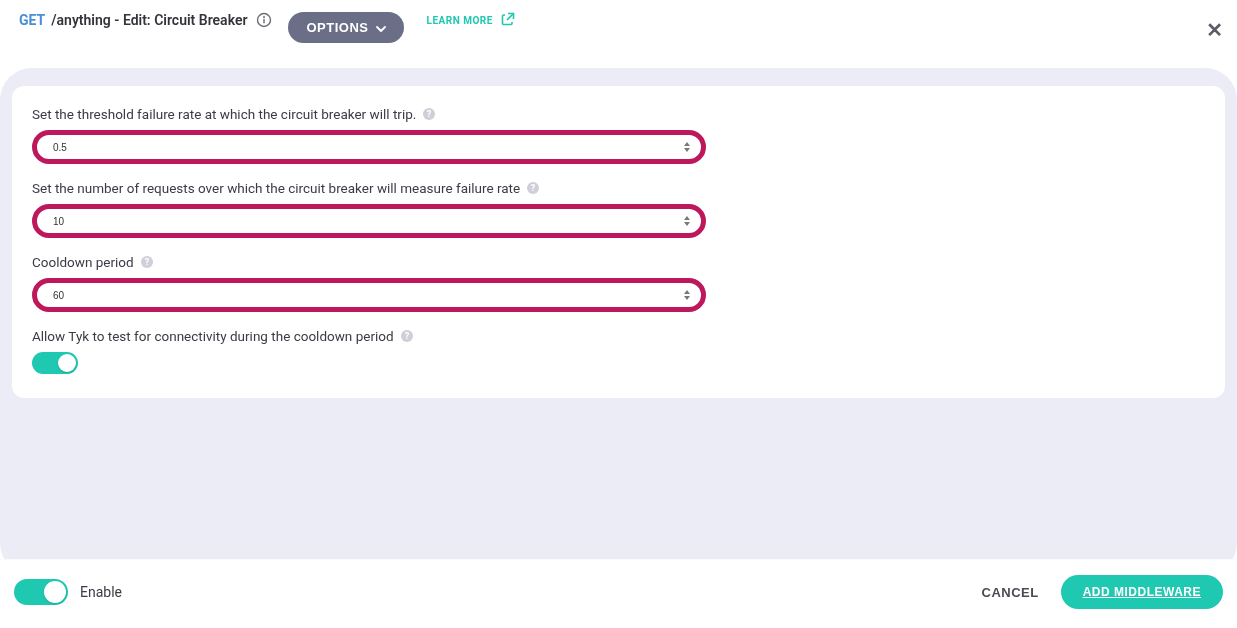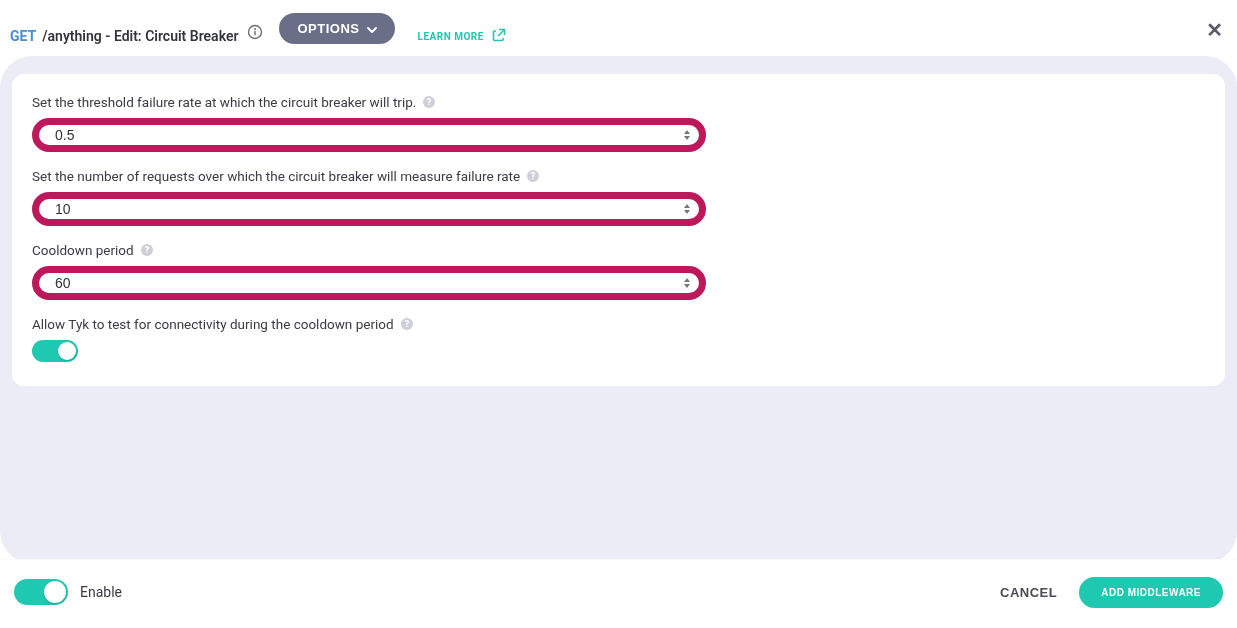--- a/index.html
+++ b/index.html
@@ -10,23 +10,23 @@
     body {
       font-family: -apple-system, BlinkMacSystemFont, "Segoe UI", Roboto, Helvetica, Arial, sans-serif;
       background: #fff;
       width: 1237px;
       height: 628px;
       position: relative;
       overflow: hidden;
     }
     .header {
       display: flex;
-      align-items: flex-end;
-      padding: 12px 10px;
-      height: 56px;
+      align-items: flex-start;
+      padding: 12px 19px;
+      height: 68px;
       background: #fff;
     }
     .method-badge {
       color: #4b8ed6;
       font-weight: 700;
       font-size: 14px;
       margin-right: 6px;
     }
     .path-title {
       color: #33343a;
@@ -104,24 +104,24 @@
       width: 14px;
       height: 14px;
       display: inline-flex;
       align-items: center;
       justify-content: center;
     }
     .number-input {
       width: 674px;
       max-width: 100%;
       height: 34px;
-      border: 7px solid #be185d;
+      border: 5px solid #be185d;
       border-radius: 18px;
       padding: 0 30px 0 16px;
-      font-size: 14px;
+      font-size: 10px;
       color: #333;
       outline: none;
       position: relative;
     }
     .input-wrapper {
       position: relative;
       width: 674px;
       max-width: 100%;
     }
     .spinner-control {
@@ -217,24 +217,25 @@
       letter-spacing: 0.5px;
       cursor: pointer;
       margin-right: 22px;
     }
     .add-button {
       background: #1fc8b0;
       color: #fff;
       border: none;
       border-radius: 20px;
       padding: 10px 22px;
-      font-size: 10px;
+      font-size: 12px;
       font-weight: 700;
       letter-spacing: 0.5px;
       cursor: pointer;
+      text-decoration: underline;
     }
     input[type="number"]::-webkit-inner-spin-button,
     input[type="number"]::-webkit-outer-spin-button {
       -webkit-appearance: none;
       margin: 0;
     }
     input[type="number"] {
       -moz-appearance: textfield;
     }
   </style>

